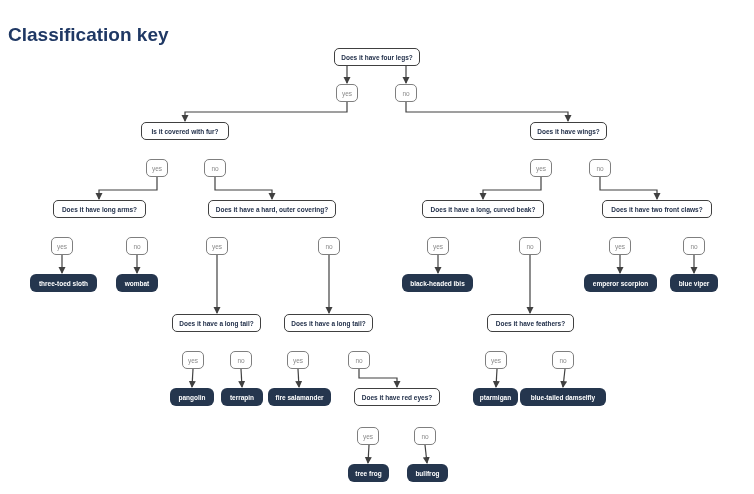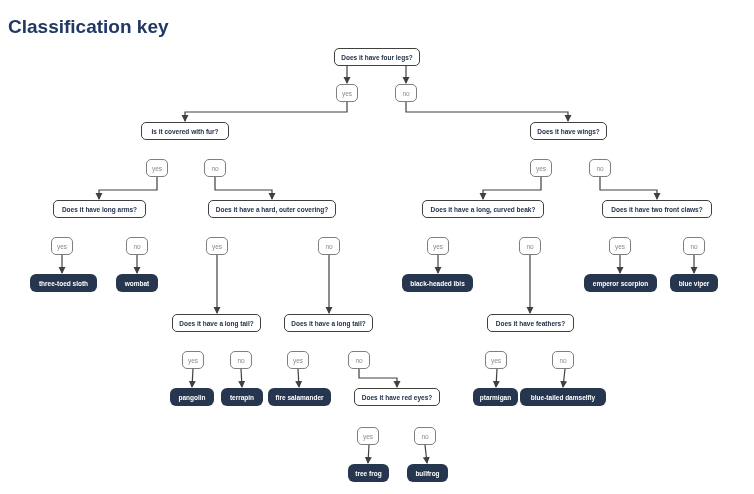--- a/index.html
+++ b/index.html
@@ -7,21 +7,21 @@
     --label-text:#8a8a8a; --label-border:#7f7f7f;
     --leaf-bg:#25364e; --leaf-text:#ffffff; --connector:#404040; --background:#ffffff;
   }
   *{margin:0;padding:0;box-sizing:border-box;}
   html,body{background:var(--background);}
   .canvas{
     position:relative;width:754px;height:494px;background:var(--background);
     font-family:"Liberation Sans", sans-serif;overflow:hidden;
   }
   .page-title{
-    position:absolute;left:8px;top:16px;font-size:19px;font-weight:bold;
+    position:absolute;left:8px;top:24px;font-size:19px;font-weight:bold;
     color:var(--title);letter-spacing:0;
   }
   .connector-layer{position:absolute;left:0;top:0;pointer-events:none;}
   .connector-layer polyline{fill:none;stroke:var(--connector);stroke-width:1.2;}
   .connector-layer .arrowhead{fill:var(--connector);}
   .q{
     position:absolute;height:18px;display:flex;align-items:center;justify-content:center;
     background:#fff;border:1.2px solid var(--question-border);border-radius:5px;
     font-size:6.5px;font-weight:bold;color:var(--question-text);white-space:nowrap;
   }

